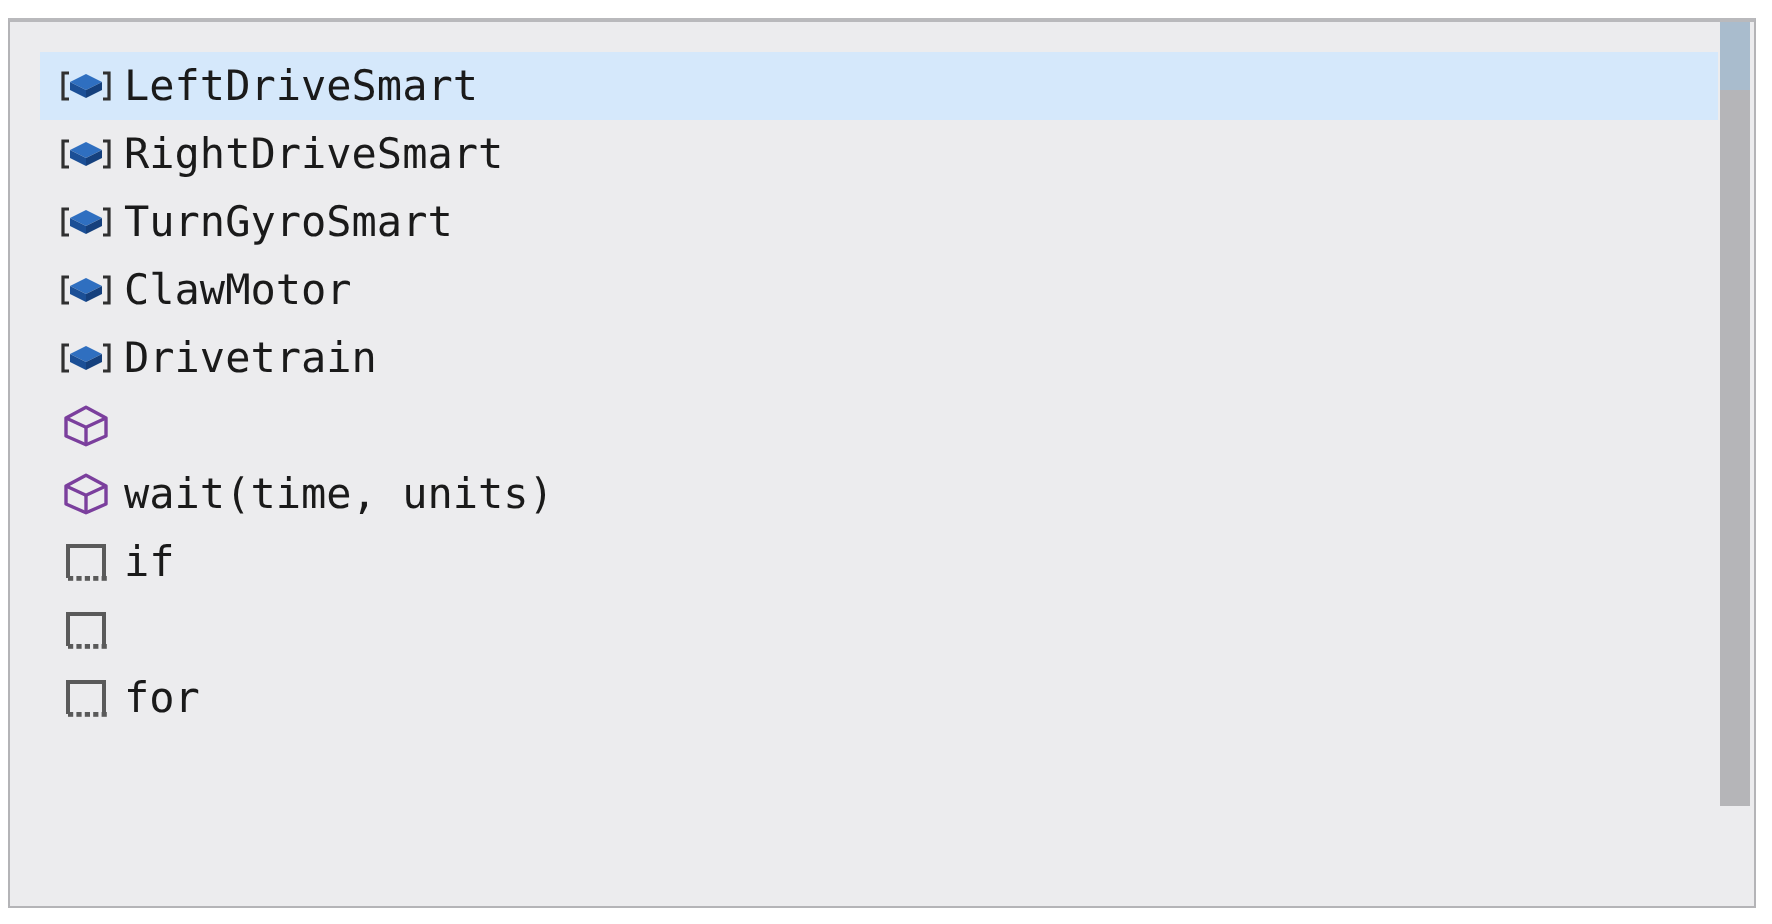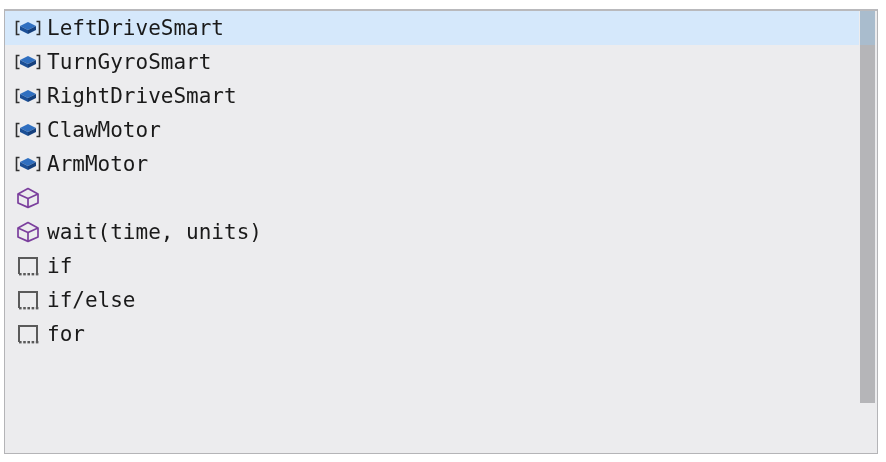--- a/index.html
+++ b/index.html
@@ -28,21 +28,21 @@
   }
 
   #palette-list {
     position: absolute;
     left: 0;
     top: 0;
     right: 0;
     bottom: 0;
     list-style: none;
     margin: 0;
-    padding: 0;
+    padding: 15px;
   }
 
   .palette-row {
     height: 34px;
     display: flex;
     align-items: center;
     padding-left: 10px;
     box-sizing: border-box;
     background: transparent;
     white-space: nowrap;
@@ -117,57 +117,57 @@
       <li class="palette-row">
         <span class="row-icon">
           <svg width="26" height="22" viewBox="0 0 26 22">
             <path d="M4.5 4.5 L1.5 4.5 L1.5 17.5 L4.5 17.5" fill="none" stroke="#303030" stroke-width="1.6"></path>
             <path d="M21.5 4.5 L24.5 4.5 L24.5 17.5 L21.5 17.5" fill="none" stroke="#303030" stroke-width="1.6"></path>
             <path d="M13 5 L21 9 L13 13 L5 9 Z" fill="#2f6fc0"></path>
             <path d="M5 9 L13 13 L13 17 L5 13 Z" fill="#1b4f96"></path>
             <path d="M21 9 L13 13 L13 17 L21 13 Z" fill="#15407d"></path>
           </svg>
         </span>
+        <span class="row-label">RightDriveSmart</span>
+      </li>
+      <li class="palette-row">
+        <span class="row-icon">
+          <svg width="26" height="22" viewBox="0 0 26 22">
+            <path d="M4.5 4.5 L1.5 4.5 L1.5 17.5 L4.5 17.5" fill="none" stroke="#303030" stroke-width="1.6"></path>
+            <path d="M21.5 4.5 L24.5 4.5 L24.5 17.5 L21.5 17.5" fill="none" stroke="#303030" stroke-width="1.6"></path>
+            <path d="M13 5 L21 9 L13 13 L5 9 Z" fill="#2f6fc0"></path>
+            <path d="M5 9 L13 13 L13 17 L5 13 Z" fill="#1b4f96"></path>
+            <path d="M21 9 L13 13 L13 17 L21 13 Z" fill="#15407d"></path>
+          </svg>
+        </span>
         <span class="row-label">TurnGyroSmart</span>
       </li>
       <li class="palette-row">
         <span class="row-icon">
           <svg width="26" height="22" viewBox="0 0 26 22">
             <path d="M4.5 4.5 L1.5 4.5 L1.5 17.5 L4.5 17.5" fill="none" stroke="#303030" stroke-width="1.6"></path>
             <path d="M21.5 4.5 L24.5 4.5 L24.5 17.5 L21.5 17.5" fill="none" stroke="#303030" stroke-width="1.6"></path>
             <path d="M13 5 L21 9 L13 13 L5 9 Z" fill="#2f6fc0"></path>
             <path d="M5 9 L13 13 L13 17 L5 13 Z" fill="#1b4f96"></path>
             <path d="M21 9 L13 13 L13 17 L21 13 Z" fill="#15407d"></path>
           </svg>
         </span>
-        <span class="row-label">RightDriveSmart</span>
-      </li>
-      <li class="palette-row">
-        <span class="row-icon">
-          <svg width="26" height="22" viewBox="0 0 26 22">
-            <path d="M4.5 4.5 L1.5 4.5 L1.5 17.5 L4.5 17.5" fill="none" stroke="#303030" stroke-width="1.6"></path>
-            <path d="M21.5 4.5 L24.5 4.5 L24.5 17.5 L21.5 17.5" fill="none" stroke="#303030" stroke-width="1.6"></path>
-            <path d="M13 5 L21 9 L13 13 L5 9 Z" fill="#2f6fc0"></path>
-            <path d="M5 9 L13 13 L13 17 L5 13 Z" fill="#1b4f96"></path>
-            <path d="M21 9 L13 13 L13 17 L21 13 Z" fill="#15407d"></path>
-          </svg>
-        </span>
         <span class="row-label">ClawMotor</span>
       </li>
       <li class="palette-row">
         <span class="row-icon">
           <svg width="26" height="22" viewBox="0 0 26 22">
             <path d="M4.5 4.5 L1.5 4.5 L1.5 17.5 L4.5 17.5" fill="none" stroke="#303030" stroke-width="1.6"></path>
             <path d="M21.5 4.5 L24.5 4.5 L24.5 17.5 L21.5 17.5" fill="none" stroke="#303030" stroke-width="1.6"></path>
             <path d="M13 5 L21 9 L13 13 L5 9 Z" fill="#2f6fc0"></path>
             <path d="M5 9 L13 13 L13 17 L5 13 Z" fill="#1b4f96"></path>
             <path d="M21 9 L13 13 L13 17 L21 13 Z" fill="#15407d"></path>
           </svg>
         </span>
-        <span class="row-label">ArmMotor</span>
+        <span class="row-label">Drivetrain</span>
       </li>
       <li class="palette-row">
         <span class="row-icon">
           <svg width="26" height="22" viewBox="0 0 26 22">
             <path d="M13 1.6 L23 7 L23 16 L13 20.4 L3 16 L3 7 Z" fill="none" stroke="#7b3f9d" stroke-width="1.7" stroke-linejoin="round"></path>
             <path d="M3 7 L13 11.6 L23 7" fill="none" stroke="#7b3f9d" stroke-width="1.7" stroke-linejoin="round"></path>
             <path d="M13 11.6 L13 20.4" fill="none" stroke="#7b3f9d" stroke-width="1.7"></path>
           </svg>
         </span>
       </li>
@@ -198,21 +198,20 @@
         <span class="row-icon">
           <svg width="26" height="22" viewBox="0 0 26 22">
             <path d="M4 19 L4 3 L22 3 L22 19" fill="none" stroke="#5a5a5a" stroke-width="2"></path>
             <rect x="4" y="18" width="2.6" height="2.4" fill="#5a5a5a"></rect>
             <rect x="8.2" y="18" width="2.6" height="2.4" fill="#5a5a5a"></rect>
             <rect x="12.4" y="18" width="2.6" height="2.4" fill="#5a5a5a"></rect>
             <rect x="16.6" y="18" width="2.6" height="2.4" fill="#5a5a5a"></rect>
             <rect x="20.8" y="18" width="2.6" height="2.4" fill="#5a5a5a"></rect>
           </svg>
         </span>
-        <span class="row-label">if/else</span>
       </li>
       <li class="palette-row">
         <span class="row-icon">
           <svg width="26" height="22" viewBox="0 0 26 22">
             <path d="M4 19 L4 3 L22 3 L22 19" fill="none" stroke="#5a5a5a" stroke-width="2"></path>
             <rect x="4" y="18" width="2.6" height="2.4" fill="#5a5a5a"></rect>
             <rect x="8.2" y="18" width="2.6" height="2.4" fill="#5a5a5a"></rect>
             <rect x="12.4" y="18" width="2.6" height="2.4" fill="#5a5a5a"></rect>
             <rect x="16.6" y="18" width="2.6" height="2.4" fill="#5a5a5a"></rect>
             <rect x="20.8" y="18" width="2.6" height="2.4" fill="#5a5a5a"></rect>

